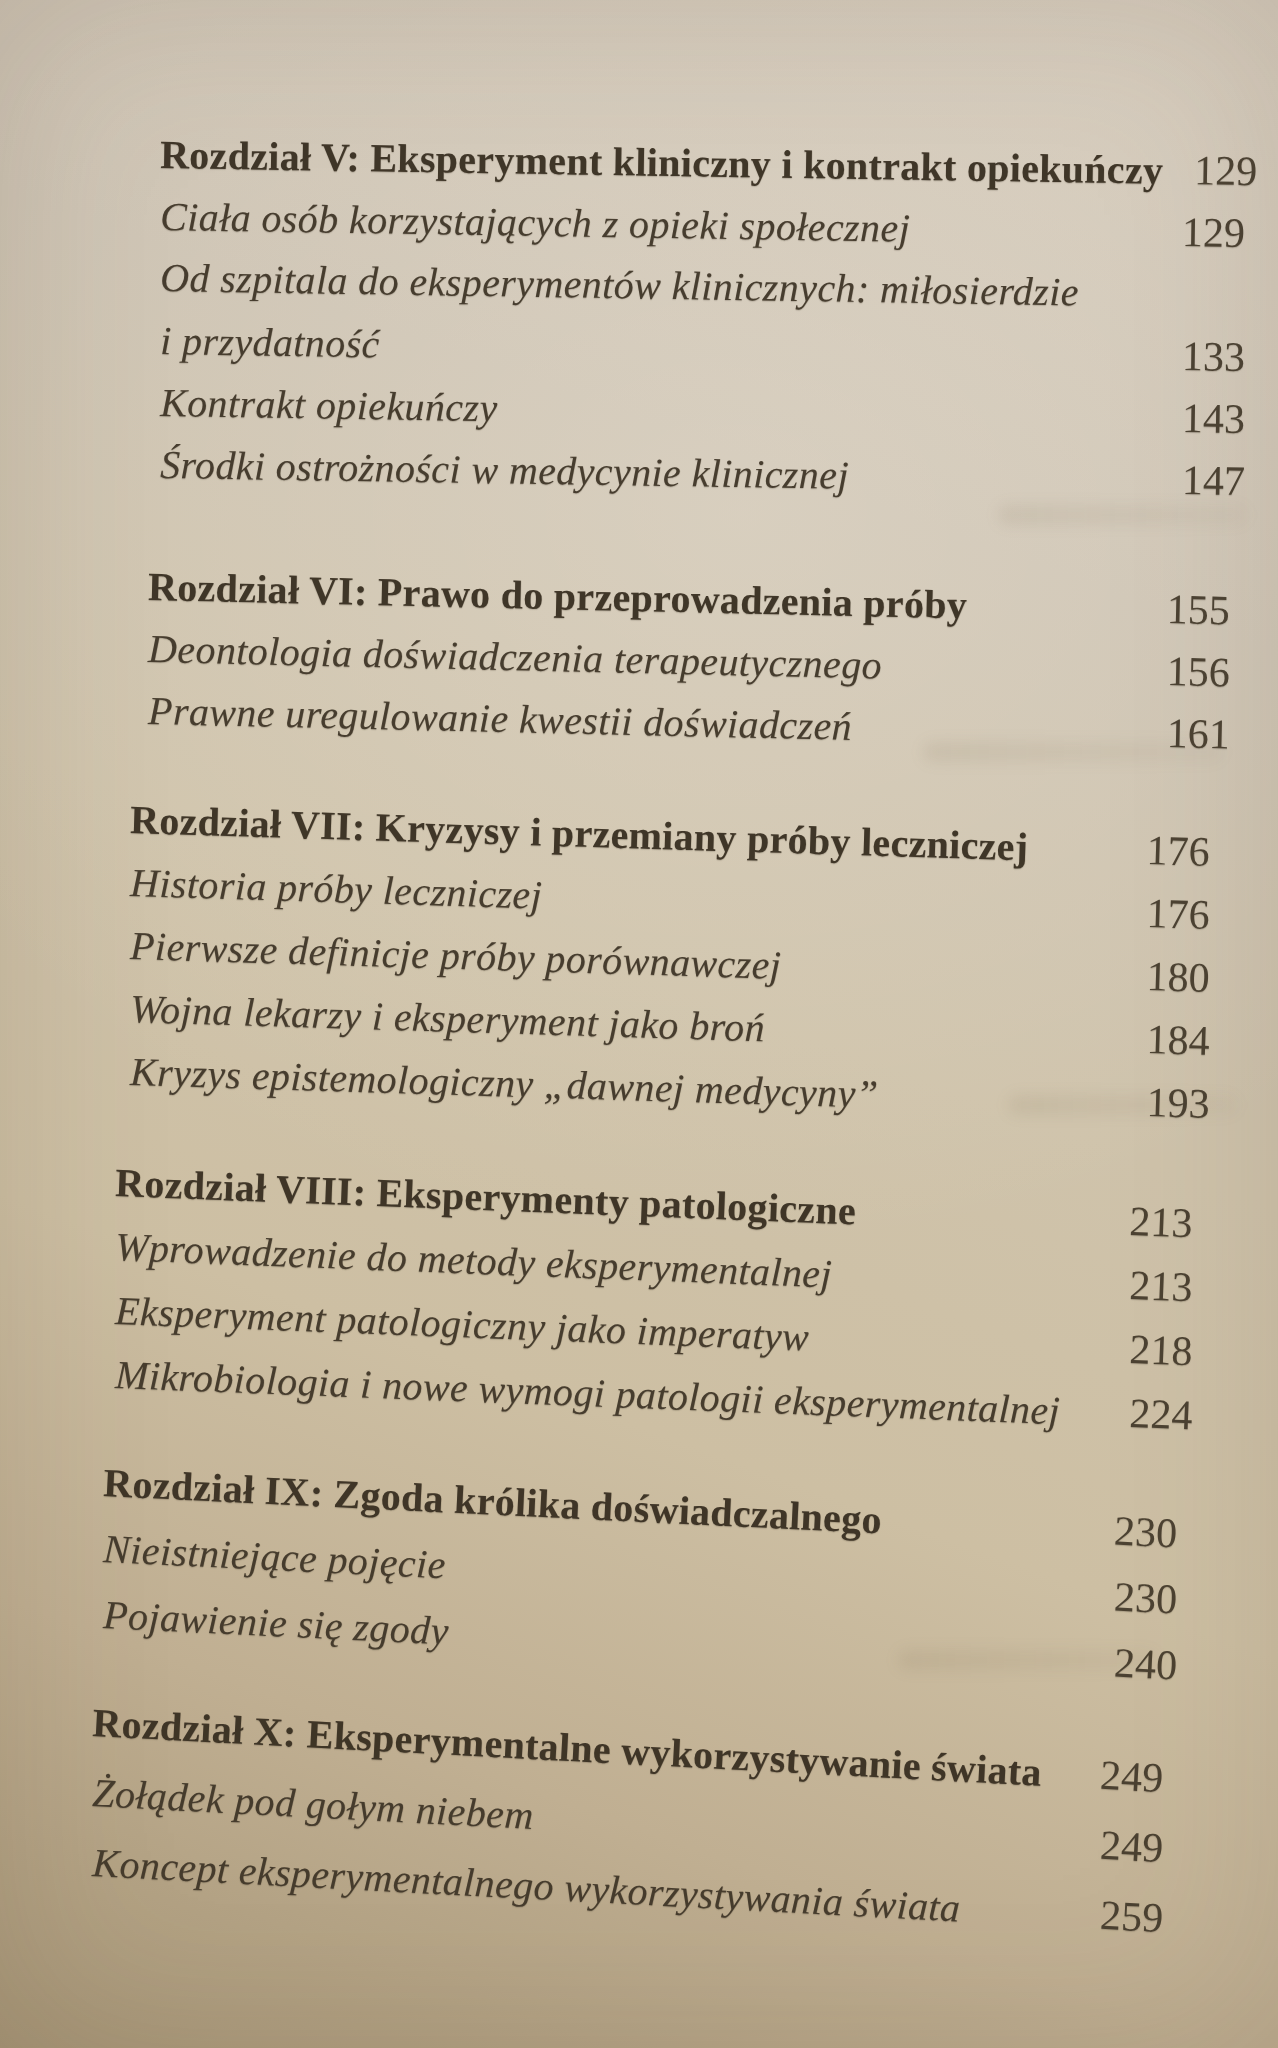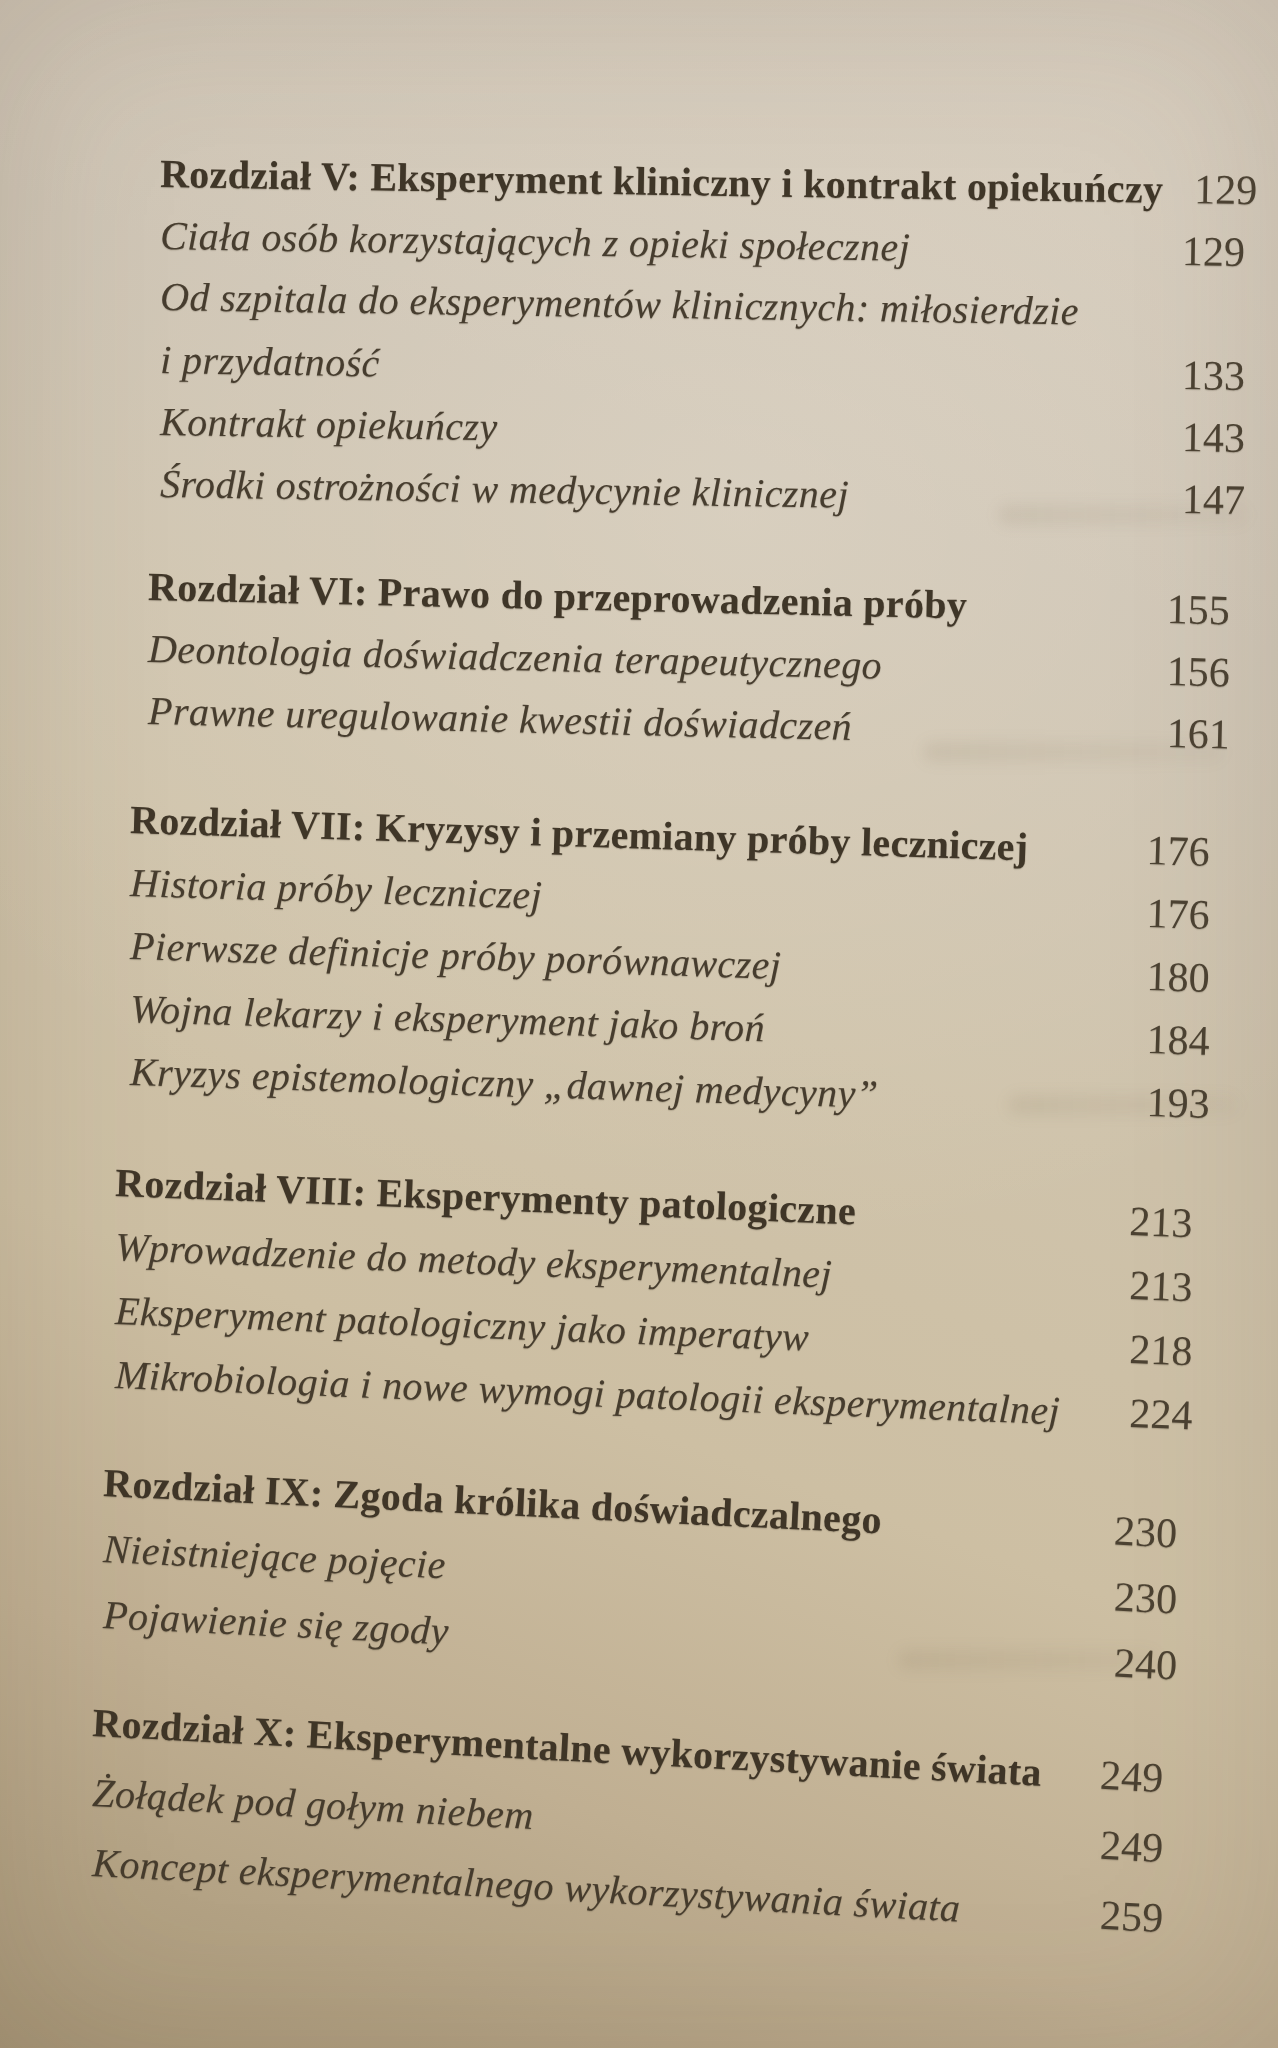--- a/index.html
+++ b/index.html
@@ -10,21 +10,21 @@
     overflow: hidden;
     font-family: "Liberation Serif", "DejaVu Serif", serif;
     background:
       radial-gradient(ellipse 1500px 1200px at 58% 25%, rgba(255,249,235,0.22), rgba(255,249,235,0) 62%),
       linear-gradient(200deg, #d6ccbd 0%, #cdc3b3 26%, #cfc3ab 48%, #cdbfa3 66%, #c0af92 82%, #a89778 100%);
     box-shadow: inset 0 0 180px rgba(85,70,50,0.16);
   }
   .toc { position: absolute; inset: 0; }
 
   .sec { position: absolute; }
-  .sec0 { top: 149px;  left: 160px; width: 1085px; --rot: 0.9deg;  --rh: 62px; }
+  .sec0 { top: 130px;  left: 160px; width: 1085px; --rot: 0.9deg;  --rh: 62px; }
   .sec1 { top: 562px;  left: 148px; width: 1082px; --rot: 1.3deg;  --rh: 62px; }
   .sec2 { top: 795px;  left: 130px; width: 1080px; --rot: 1.75deg; --rh: 63px; }
   .sec3 { top: 1158px; left: 115px; width: 1078px; --rot: 2.2deg;  --rh: 64px; }
   .sec4 { top: 1458px; left: 103px; width: 1075px; --rot: 2.75deg; --rh: 66px; }
   .sec5 { top: 1698px; left: 92px;  width: 1072px; --rot: 3.0deg;  --rh: 70px; }
 
   .row {
     display: flex;
     justify-content: space-between;
     align-items: baseline;

